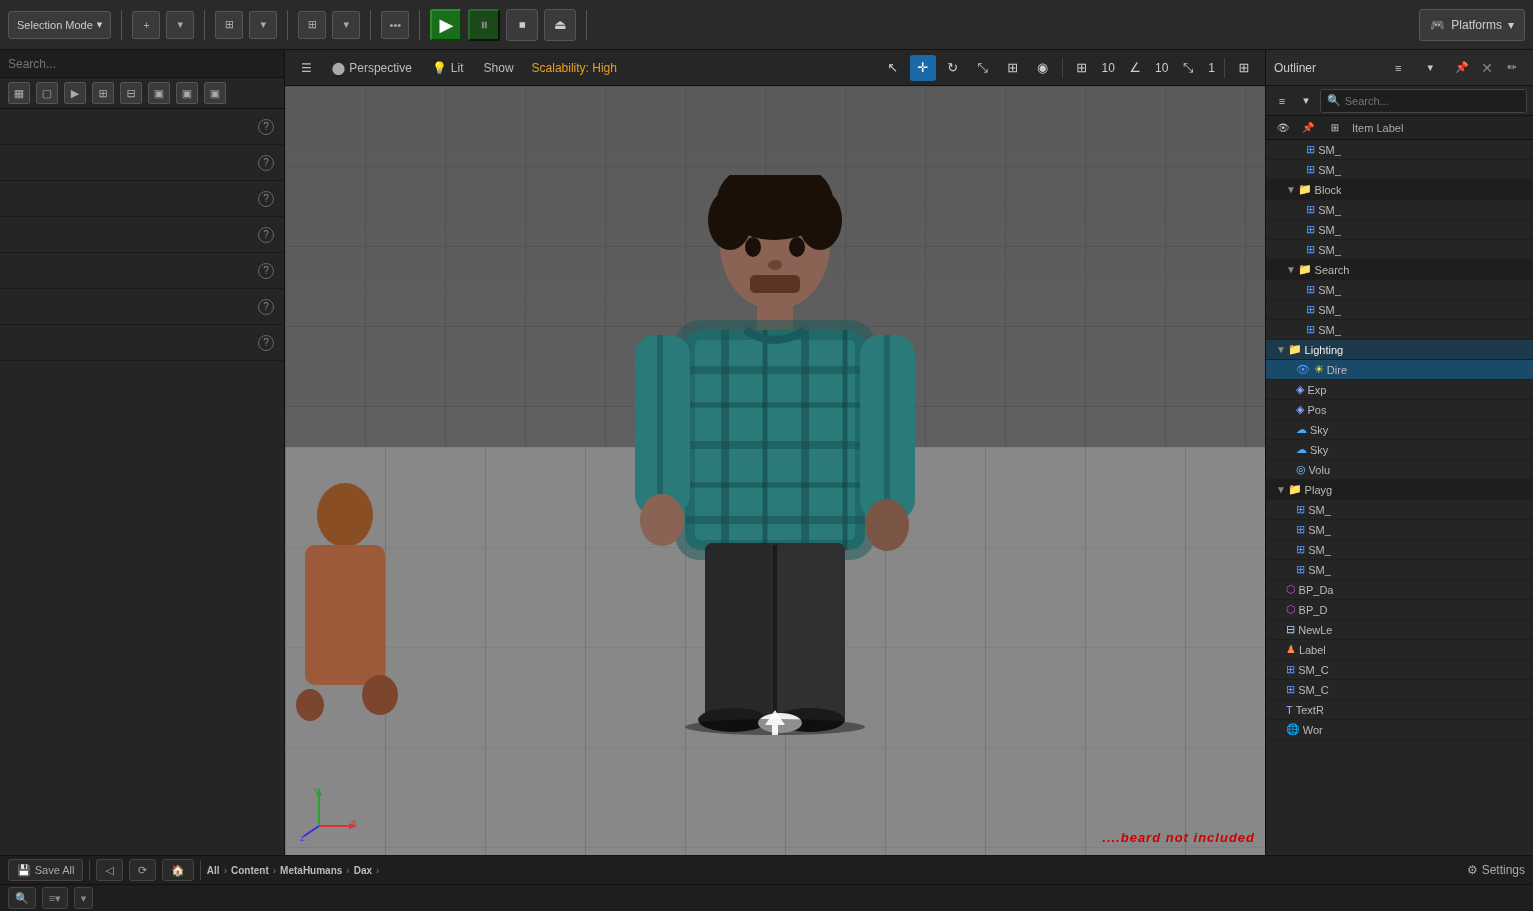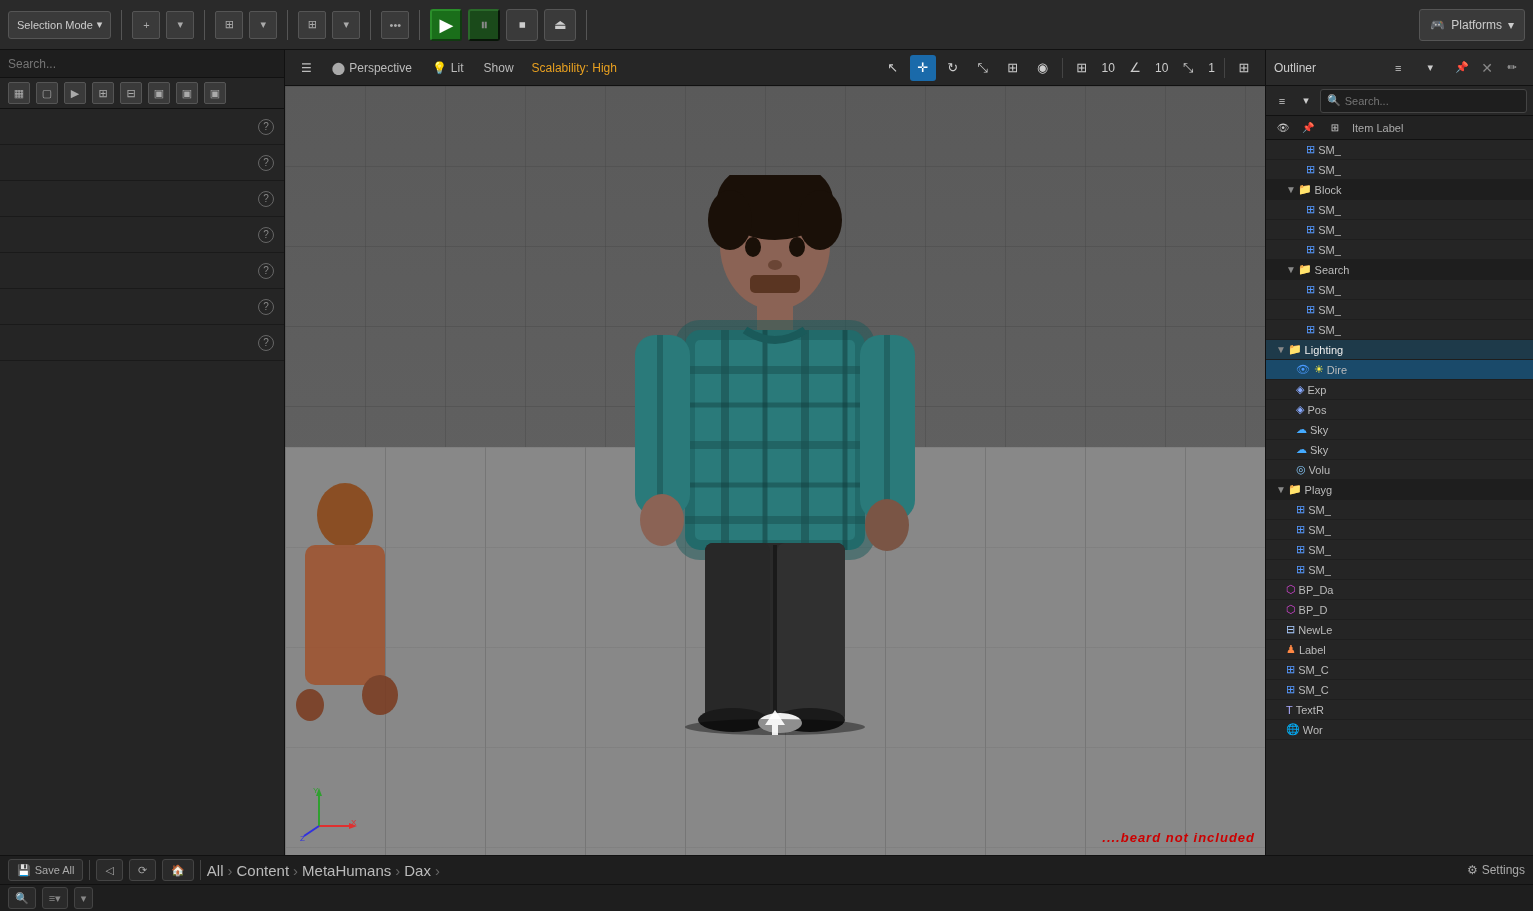--- a/index.html
+++ b/index.html
@@ -353,22 +353,23 @@
       font-size: 11px;
       display: flex;
       align-items: center;
       gap: 4px;
       height: 22px;
     }
     .breadcrumb {
       display: flex;
       align-items: center;
       gap: 4px;
-      font-size: 15px;
+      font-size: 10px;
       color: #aaa;
+      font-weight: bold;
     }
     .breadcrumb-sep { color: #666; }
     .breadcrumb-item { color: #bbb; cursor: pointer; }
     .settings-btn {
       margin-left: auto;
       background: transparent;
       border: none;
       color: #aaa;
       cursor: pointer;
       font-size: 12px;

